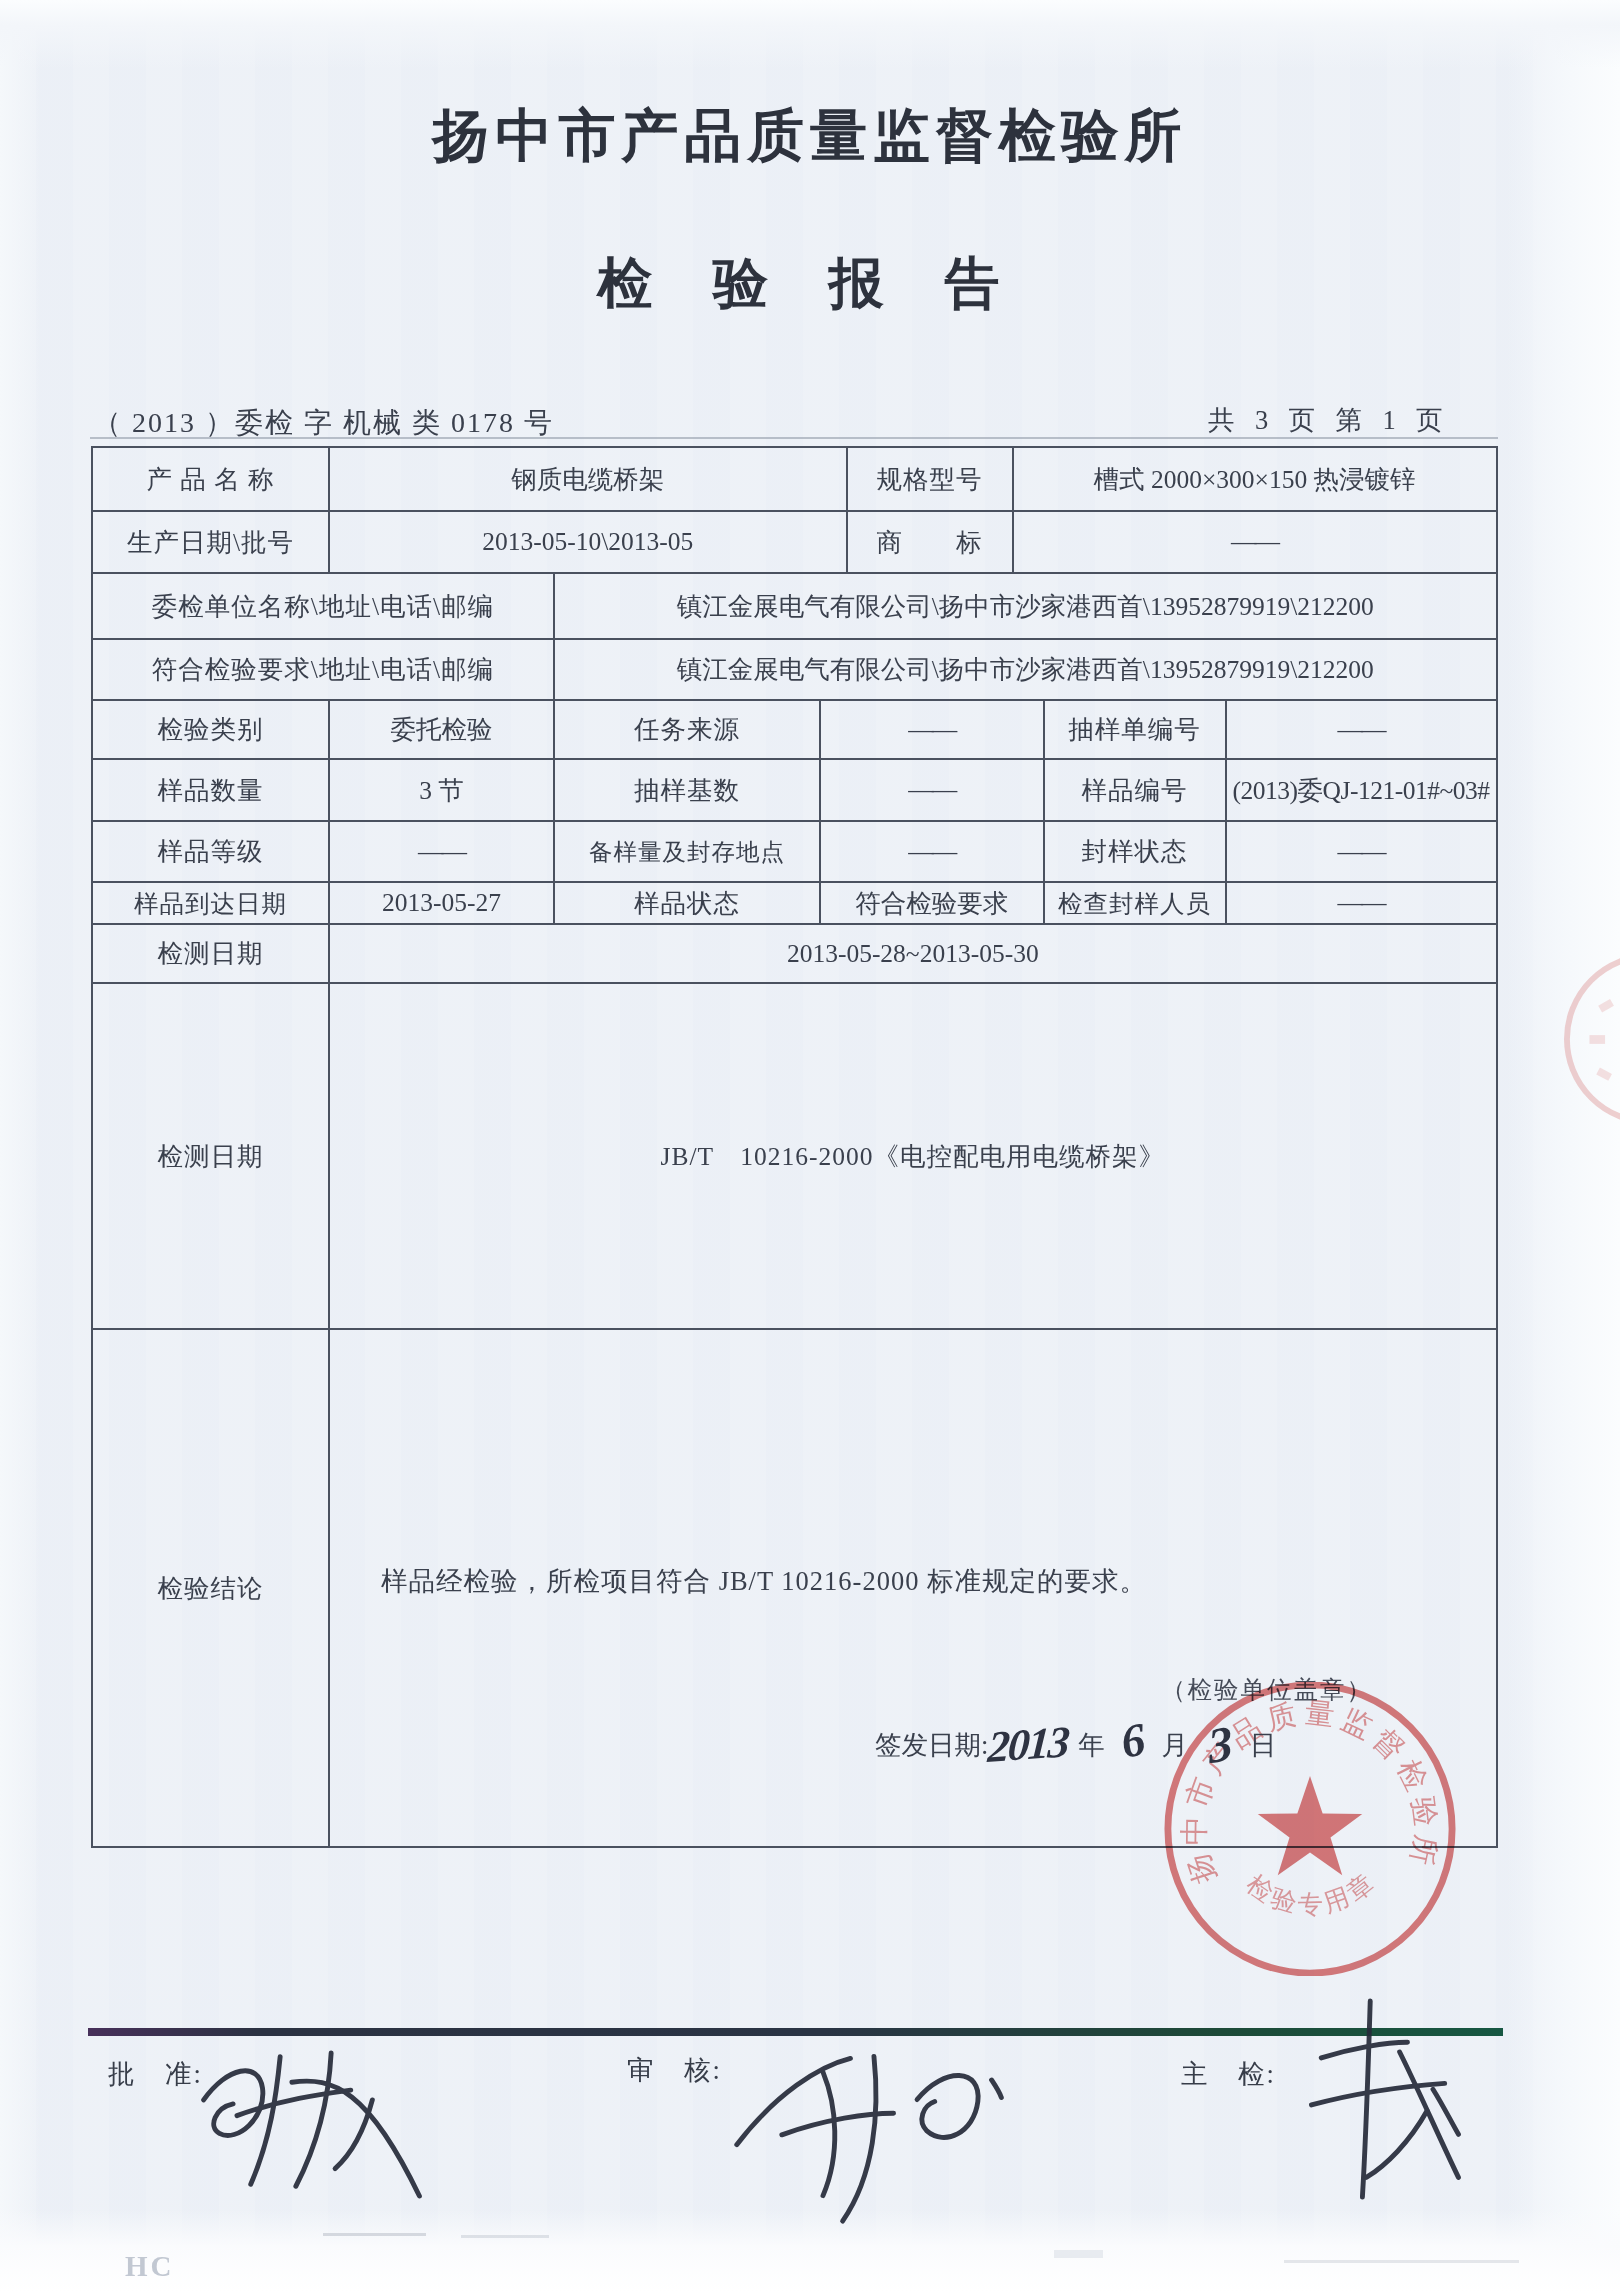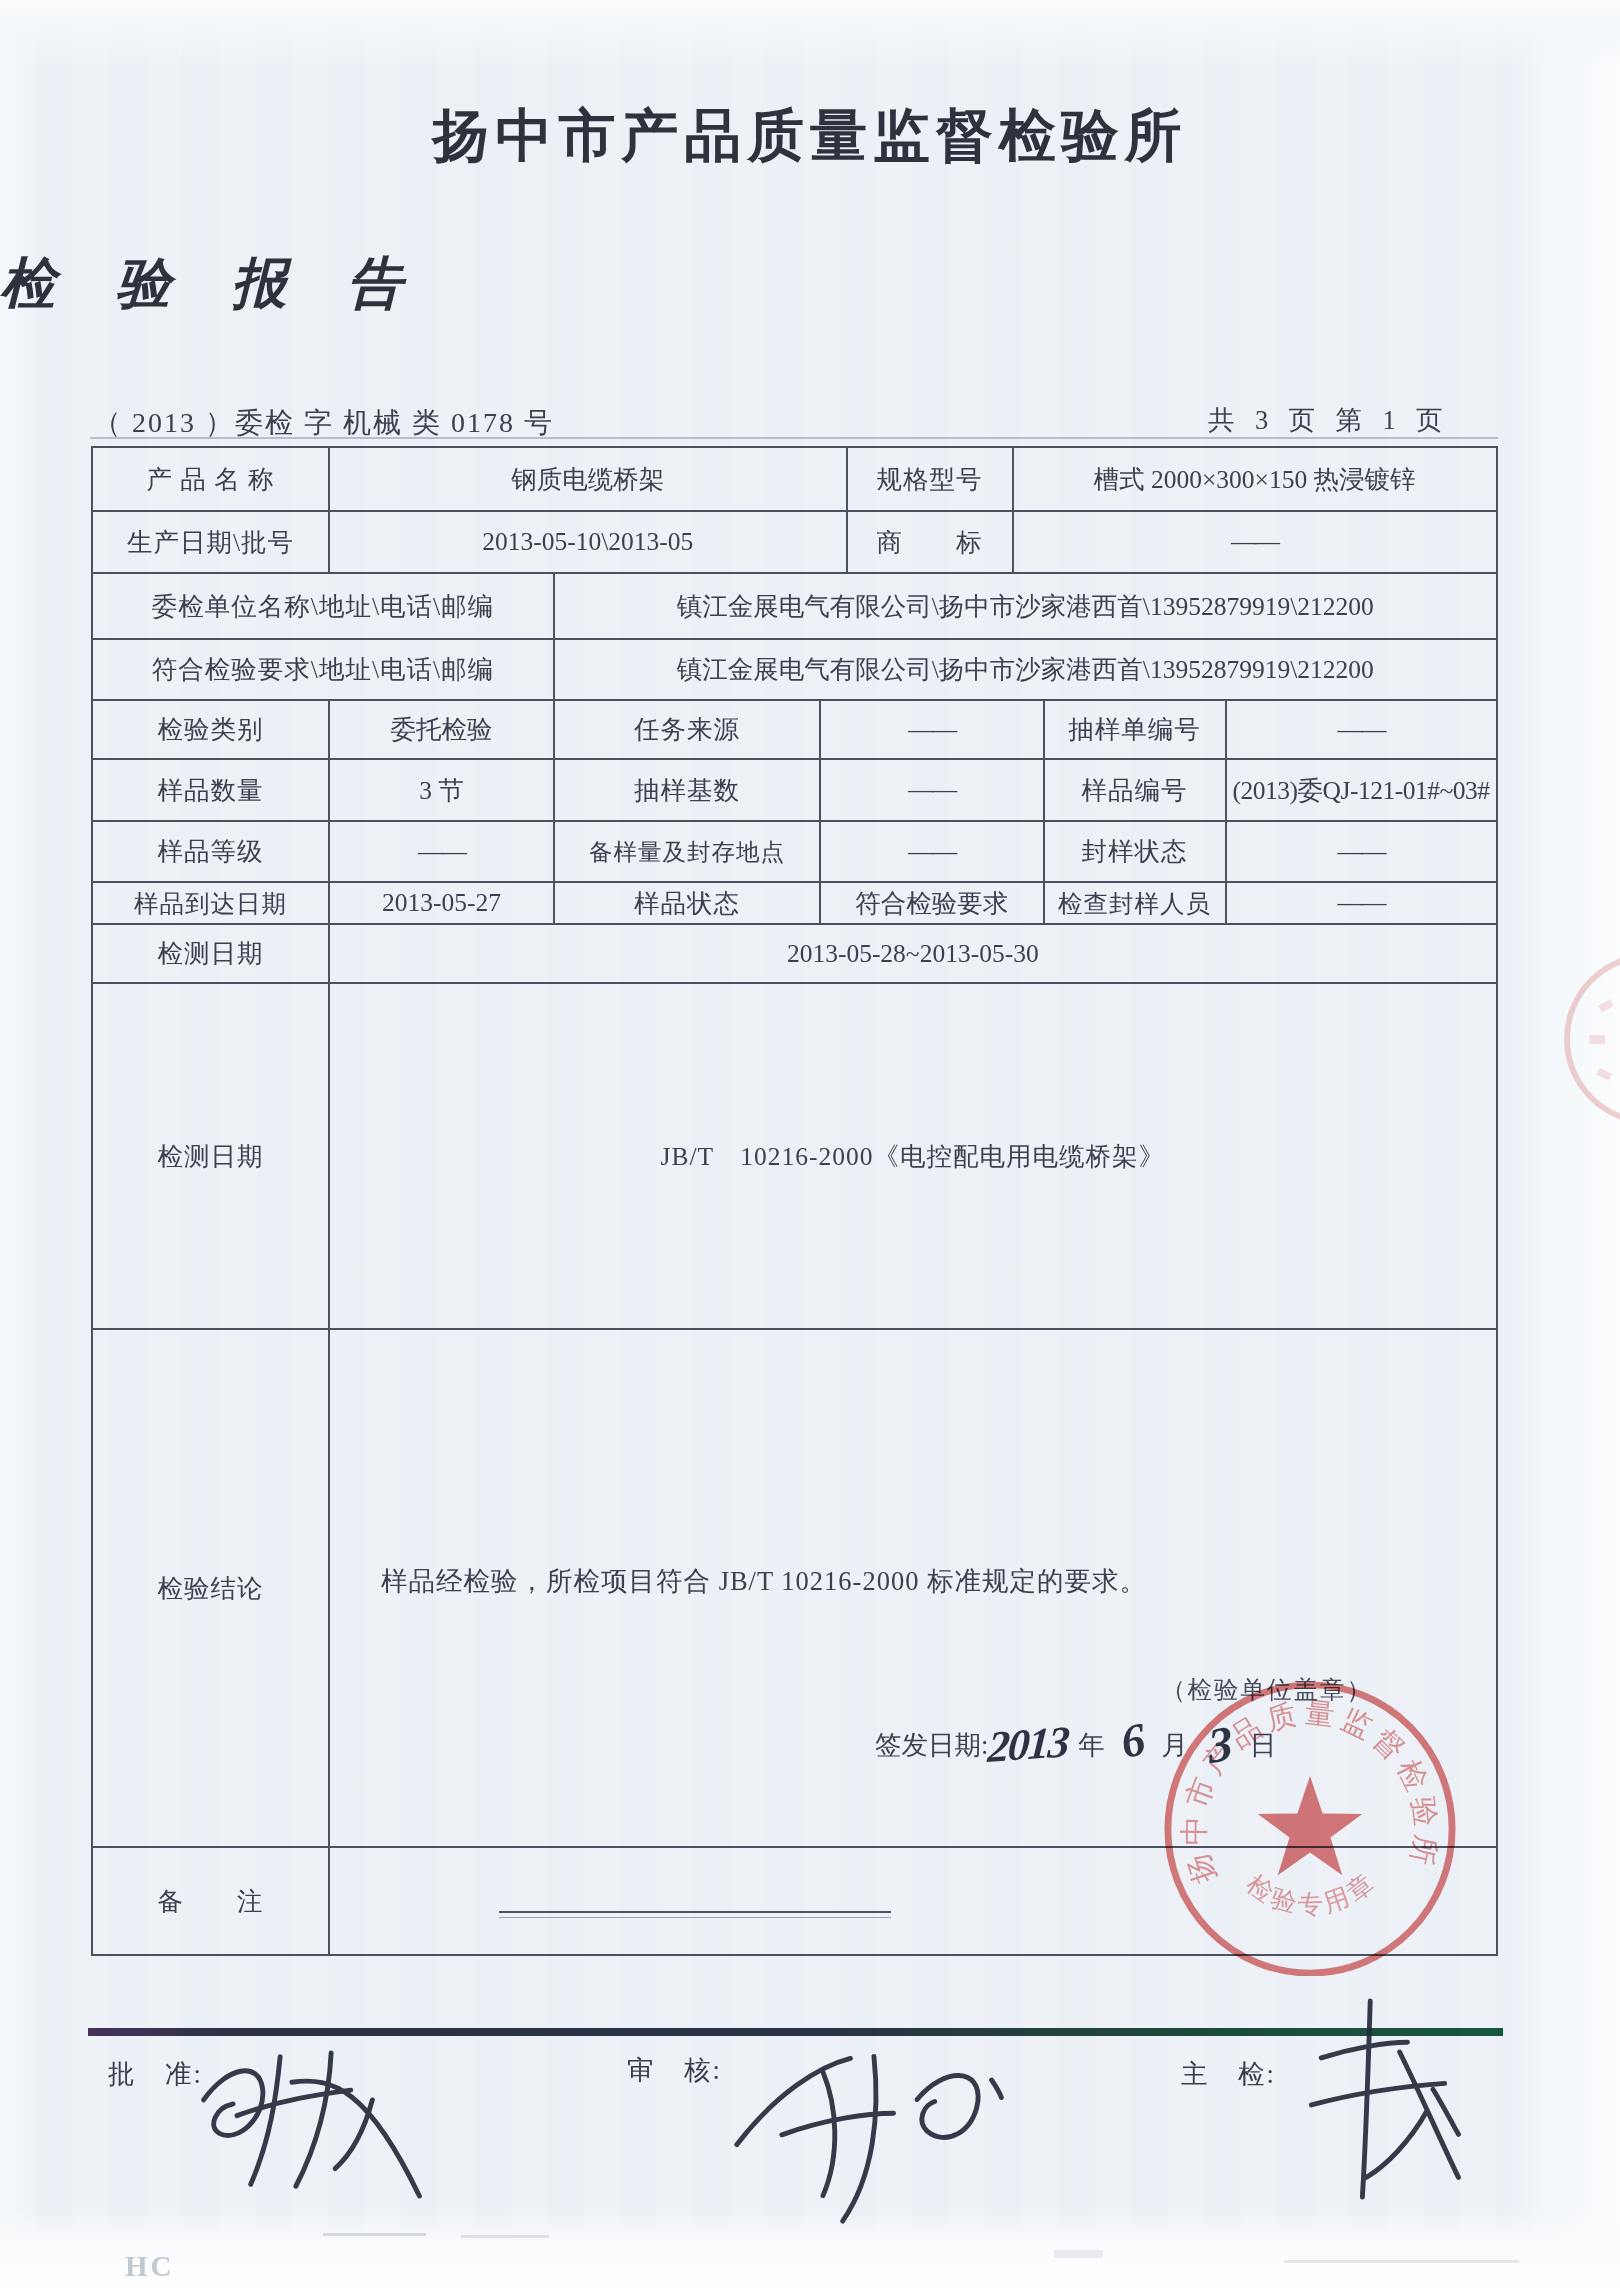--- a/index.html
+++ b/index.html
@@ -8,22 +8,22 @@
     font-family:"Liberation Serif","DejaVu Serif",serif;color:#3a404d;
     background:
       linear-gradient(180deg,#fbfdfe 0%,#f3f6fa 1.1%,rgba(243,246,250,0) 3%),
       linear-gradient(180deg,rgba(255,255,255,0) 96.4%,#fafbfd 98%,#ffffff 100%),
       linear-gradient(90deg,#f5f8fb 0%,rgba(245,248,251,0) 2.5%,rgba(245,248,251,0) 93%,#f6f9fc 97%,#fbfdfe 100%),
       repeating-linear-gradient(90deg,rgba(255,255,255,.04) 0 36px,rgba(205,215,232,.05) 36px 73px),
       #edf1f7;
   }
   .org-title{position:absolute;top:98px;left:0;width:100%;text-align:center;
     font-size:57px;font-weight:700;letter-spacing:5.9px;color:#2d323d;}
-  .doc-title{position:absolute;top:247px;left:0;width:100%;
-    font-size:55px;font-weight:700;letter-spacing:23.5px;color:#2d323d;font-style:italic;}
+  .doc-title{position:absolute;top:247px;left:0;width:100%;text-align:center;
+    font-size:55px;font-weight:700;letter-spacing:23.5px;color:#2d323d;}
   .report-no{position:absolute;left:93px;top:404px;font-size:28px;letter-spacing:2px;}
   .page-info{position:absolute;left:1208px;top:402px;font-size:26.5px;letter-spacing:6.9px;}
 
   .tbl-echo{position:absolute;left:90px;top:437px;width:1408px;height:2px;background:#8a93a3;opacity:.55;}
   table.rpt{position:absolute;left:91px;top:446px;width:1405px;border-collapse:collapse;table-layout:fixed;}
   table.rpt{border:2.9px solid #434a58;}
   table.rpt td{border:2px solid #4a515f;font-size:25.5px;text-align:center;vertical-align:middle;
     padding:0;color:#3a404d;overflow:hidden;}
   td.lab{letter-spacing:1px;}
   td.left{text-align:left;padding-left:17.6px;margin-left:48px;}
@@ -144,26 +144,20 @@
           <span>签发日期:</span>
           <span class="hw hw-y">2013</span>
           <span class="unit">年</span>
           <span class="hw hw-m">6</span>
           <span class="unit">月</span>
           <span class="hw hw-d">3</span>
           <span class="unit">日</span>
         </div>
       </td>
     </tr>
-    <tr style="height:108px">
-      <td class="lab">备　　注</td>
-      <td colspan="7" class="rel">
-        <div class="remark-line"></div>
-      </td>
-    </tr>
   </tbody>
     </table>
 
   <div class="tbl-bottom"></div>
 
   <svg class="stamp" viewBox="0 0 300 300">
     <defs>
       <path id="stampArcTop" d="M 73.6,226.4 A 108,108 0 1 1 226.4,226.4" fill="none"></path>
       <path id="stampArcBottom" d="M 80,205 A 95,95 0 0 0 220,205" fill="none"></path>
     </defs>

